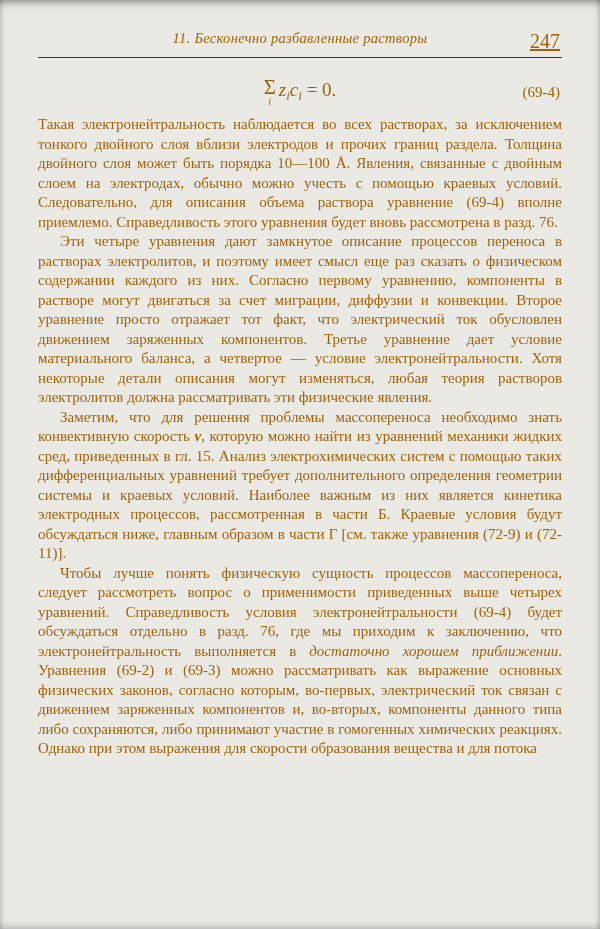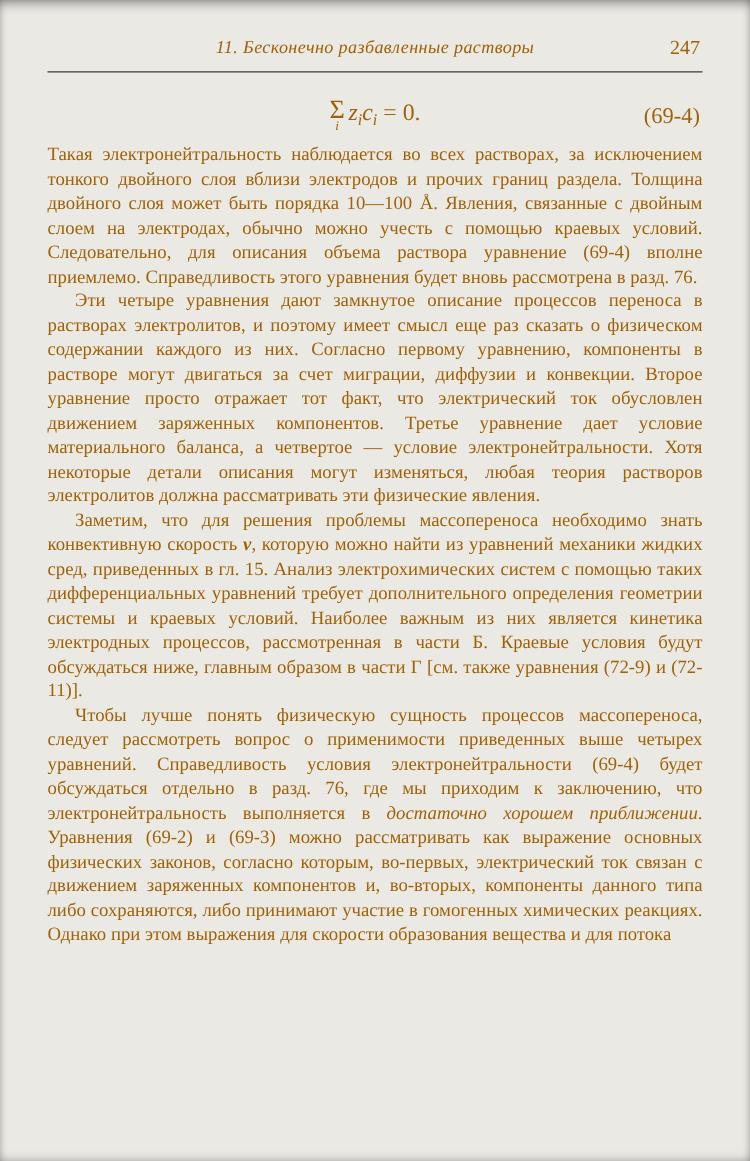--- a/index.html
+++ b/index.html
@@ -29,21 +29,22 @@
   .chapter{
     display:block;
     text-align:center;
     font-style:italic;
     letter-spacing:0.3px;
   }
   .pagenum{
     position:absolute;
     right:2px;top:0;
     font-style:normal;
-    font-size:16px;
+    font-size:20px;
+    text-decoration:underline;
   }
   .rule{
     border:none;
     border-top:1.5px solid #3c3b38;
     margin:7px 0 0 0;
   }
   .body{
     margin-top:17px;
     font-size:15px;
     line-height:19.5px;
@@ -69,21 +70,21 @@
     line-height:1;
     margin-right:3px;
   }
   .sigma{font-size:21px;line-height:0.95;}
   .sigma-sub{font-size:10.5px;font-style:italic;line-height:1;margin-top:-1px;}
   .eq-expr{font-size:19px;}
   .eq-number{
     position:absolute;
     right:2px;top:50%;
     transform:translateY(-50%);
-    font-size:18px;
+    font-size:15px;
   }
 </style>
 </head>
 <body>
 
 <div class="page">
   <div class="inner">
 
     <div class="header">
       <span class="chapter">11. Бесконечно разбавленные растворы</span>

